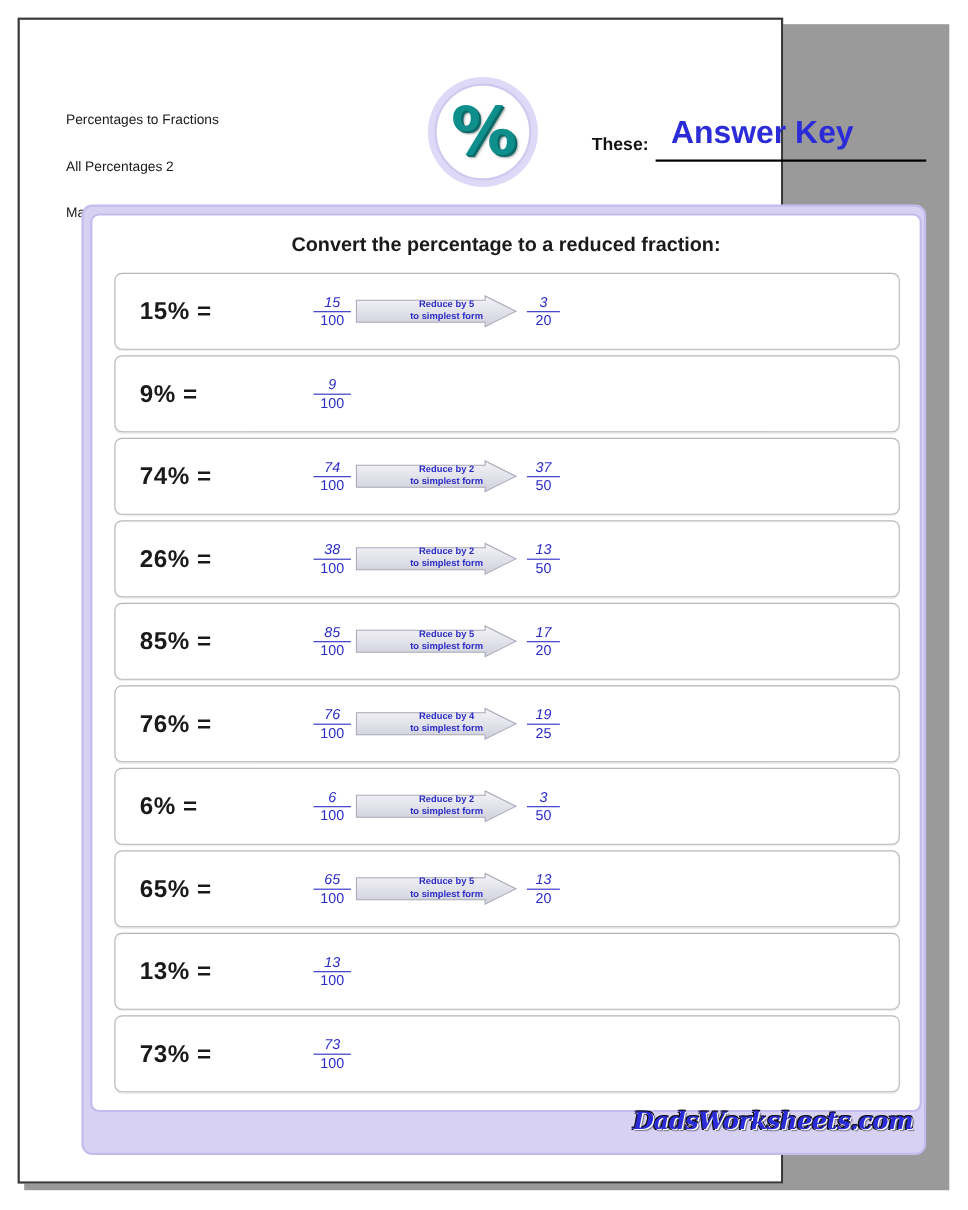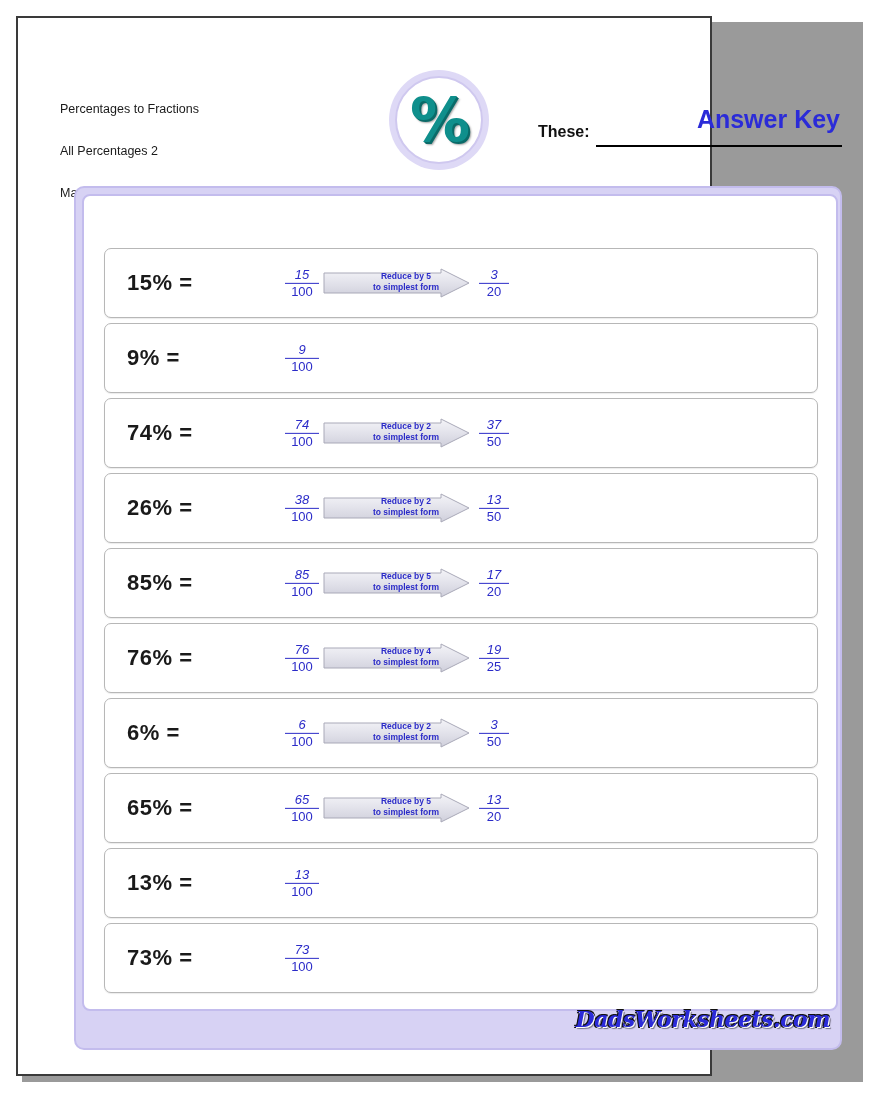--- a/index.html
+++ b/index.html
@@ -105,22 +105,22 @@
     left: 58px;
     top: 32px;
     width: 246px;
     border-bottom: 2px solid #000;
   }
   .answer-key {
     position: absolute;
     left: 72px;
     top: -8px;
     width: 230px;
-    text-align: right;
-    font-size: 25px;
+    text-align: left;
+    font-size: 29px;
     font-weight: bold;
     color: #2b2bd8;
     font-family: "Liberation Sans", sans-serif;
   }
 
   
   .panel-outer {
     position: absolute;
     left: 56px;
     top: 168px;
@@ -285,20 +285,21 @@
 
   <div class="name-block">
     <div class="name-label">These:</div>
     <div class="answer-key">Answer Key</div>
     <div class="name-rule"></div>
   </div>
 
   <div class="panel-outer">
     <div class="panel-inner">
 
+      <div class="panel-heading">Convert the percentage to a reduced fraction:</div>
 
       <div class="rows" id="rows">
           <div class="prow">
             <div class="prompt">15% =</div>
             <div class="frac frac-start">
               <span class="num">15</span>
               <span class="bar"></span>
               <span class="den">100</span>
             </div>
             <div class="arrow">

